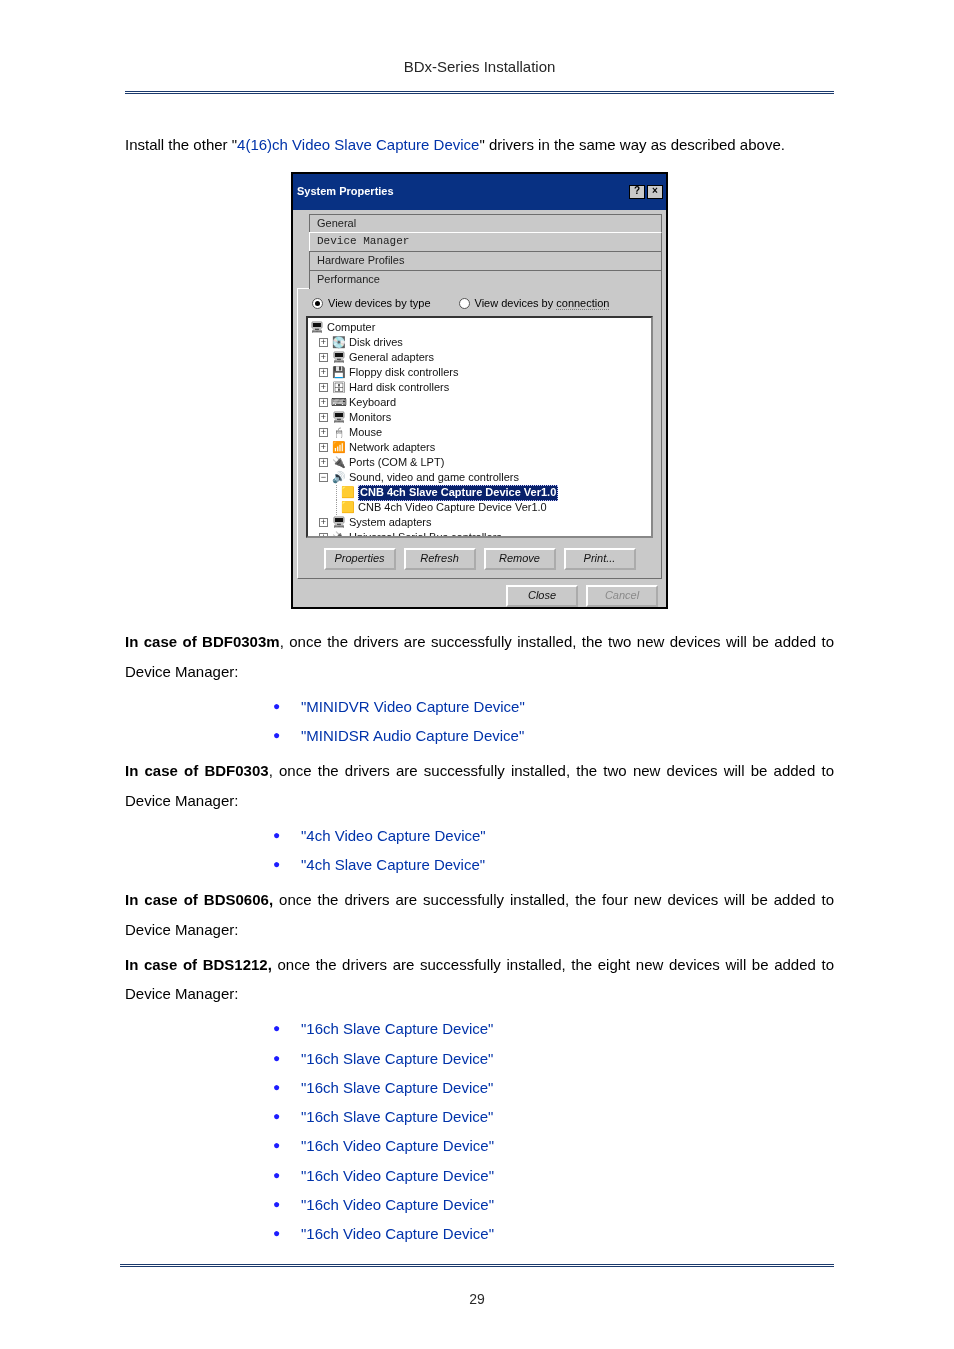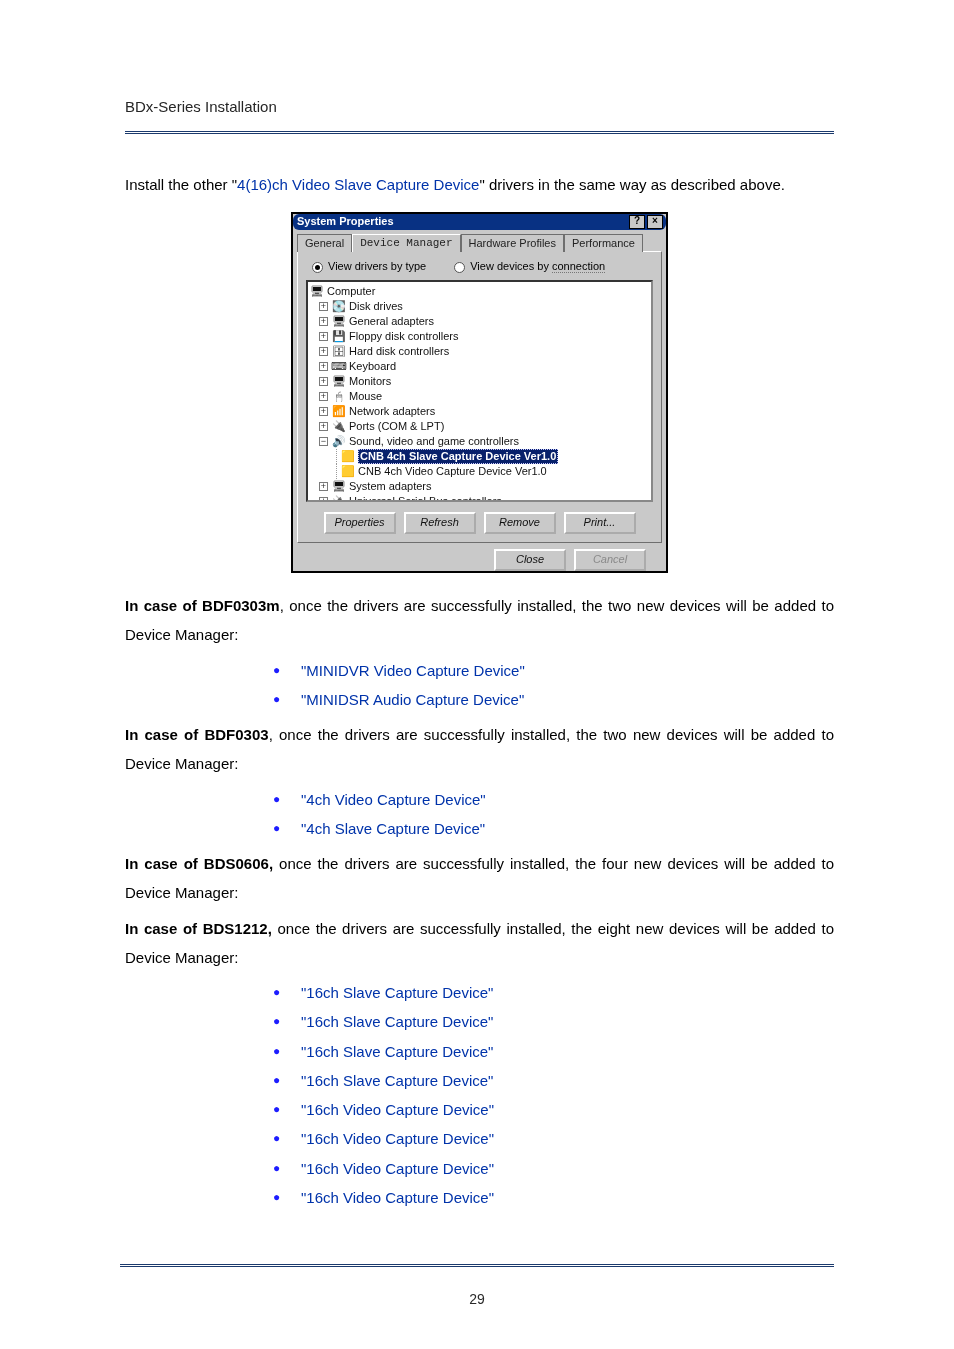--- a/index.html
+++ b/index.html
@@ -13,23 +13,22 @@
     --tree-sel:#08216b;
   }
   *{box-sizing:border-box;}
   html,body{margin:0;padding:0;}
   body{
     width:954px;min-height:1349px;background:#fff;color:var(--text);
     font-family:Arial,Helvetica,sans-serif;font-size:15px;line-height:1.95;
     padding:52px 120px 28px 125px;position:relative;
   }
   .header-title{
-    text-align:left;font-size:15px;color:#262626;padding-bottom:10px;
+    text-align:center;font-size:15px;color:#262626;padding-bottom:10px;
     border-bottom:3px double var(--rule);
-    margin-top:40px;
   }
   .para{text-align:justify;margin:0 0 6px 0;}
   .para.first{margin-top:36px;}
   .blue{color:var(--link);margin-top:40px;}
   .bold{font-weight:bold;}
   .bullets{margin:2px 0 6px 0;padding:0 0 0 148px;list-style:none;}
   .bullets li{position:relative;padding-left:28px;line-height:1.95;}
   .bullets li::before{
     content:"●";position:absolute;left:0;top:0;color:#1d1dff;font-size:12px;line-height:28px;
   }
@@ -38,28 +37,28 @@
     text-align:center;color:#2a2a2a;padding-top:19px;font-size:14px;
   }
 
   
   .win-dialog{
     width:377px;margin:12px auto 18px auto;border:2px solid #000;background:var(--win-face);
     font-family:"Tahoma","MS Sans Serif",Arial,sans-serif;font-size:11px;line-height:1.25;
   }
   .titlebar{
     display:flex;align-items:center;justify-content:space-between;
-    background:var(--win-blue);color:#fff;height:16px;padding:0 3px 0 4px;font-weight:bold;border-radius:6px;
+    background:var(--win-blue);color:#fff;height:36px;padding:0 3px 0 4px;font-weight:bold;
   }
   .titlebtns{display:flex;gap:2px;}
   .titlebtn{
     width:16px;height:14px;background:var(--win-face);border:1px solid #000;
     display:flex;align-items:center;justify-content:center;font-size:10px;color:#000;font-weight:bold;
   }
-  .tabs{display:flex;gap:0;padding:3px 4px 0 4px;}
+  .tabs{display:flex;gap:0;padding:3px 4px 0 16px;flex-direction:column;}
   .tab{
     background:var(--win-face);border:1px solid var(--win-dark);
     border-bottom:none;padding:2px 7px;font-size:11px;position:relative;top:1px;color:#222;
   }
   .tab.active{border-color:var(--win-light) var(--win-dark) var(--win-face) var(--win-light);z-index:2;font-family:Liberation Mono, monospace;}
   .dialog-body{
     margin:0 4px 4px 4px;border:1px solid var(--win-light);border-right-color:var(--win-dark);
     border-bottom-color:var(--win-dark);padding:8px;background:var(--win-face);
   }
   .radios{display:flex;align-items:center;gap:28px;font-size:11px;margin-bottom:6px;padding-left:6px;}
@@ -79,21 +78,21 @@
   .ind{display:inline-block;}
   .expander{
     width:9px;height:9px;border:1px solid #7a7a7a;display:inline-flex;align-items:center;justify-content:center;
     margin-right:4px;font-size:9px;line-height:1;color:#333;background:#fff;
   }
   .ico{width:14px;height:12px;display:inline-flex;align-items:center;justify-content:center;margin-right:3px;}
   .sel{background:var(--tree-sel);color:#fff;border:1px dotted #c7c7ff;padding:0 1px;font-weight:bold;}
   .dashline{border-left:1px dotted #9a9a9a;height:15px;display:inline-block;width:1px;margin-right:4px;}
 
   .btnrow{display:flex;gap:8px;justify-content:center;margin-top:10px;}
-  .btnrow.bottom{justify-content:flex-end;padding-right:20px;margin-top:6px;}
+  .btnrow.bottom{justify-content:flex-end;padding-right:8px;margin-top:6px;}
   .winbtn{
     min-width:72px;height:22px;background:var(--win-face);
     border:2px outset #fff;font-size:11px;color:#111;display:flex;align-items:center;justify-content:center;
     padding:0 6px;
     font-style:italic;
   }
   .winbtn.disabled{color:#8a8a8a;}
 </style>
 </head>
 <body>
@@ -115,21 +114,21 @@
   <div class="tabs">
     <div class="tab">General</div>
     <div class="tab active">Device Manager</div>
     <div class="tab">Hardware Profiles</div>
     <div class="tab">Performance</div>
   </div>
   <div class="dialog-body">
     <div class="radios">
       <div class="radio">
         <span class="dot on"></span>
-        <span>View drivers by type</span>
+        <span>View devices by type</span>
       </div>
       <div class="radio">
         <span class="dot"></span>
         <span>
           <span>View devices by </span><span class="ul">connection</span>
         </span>
       </div>
     </div>
 
     <div class="tree">

